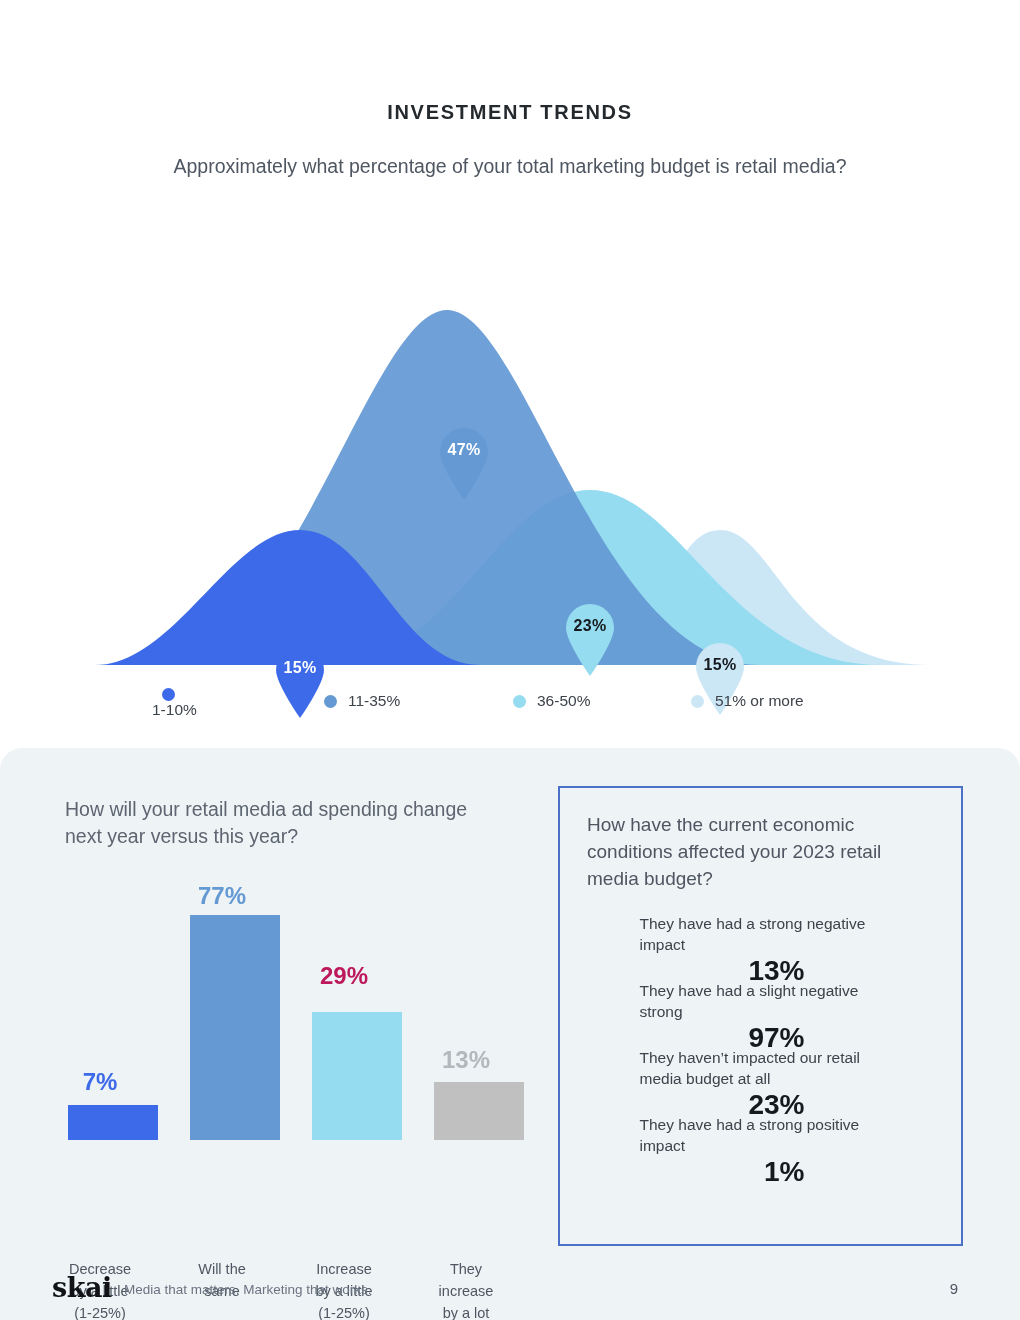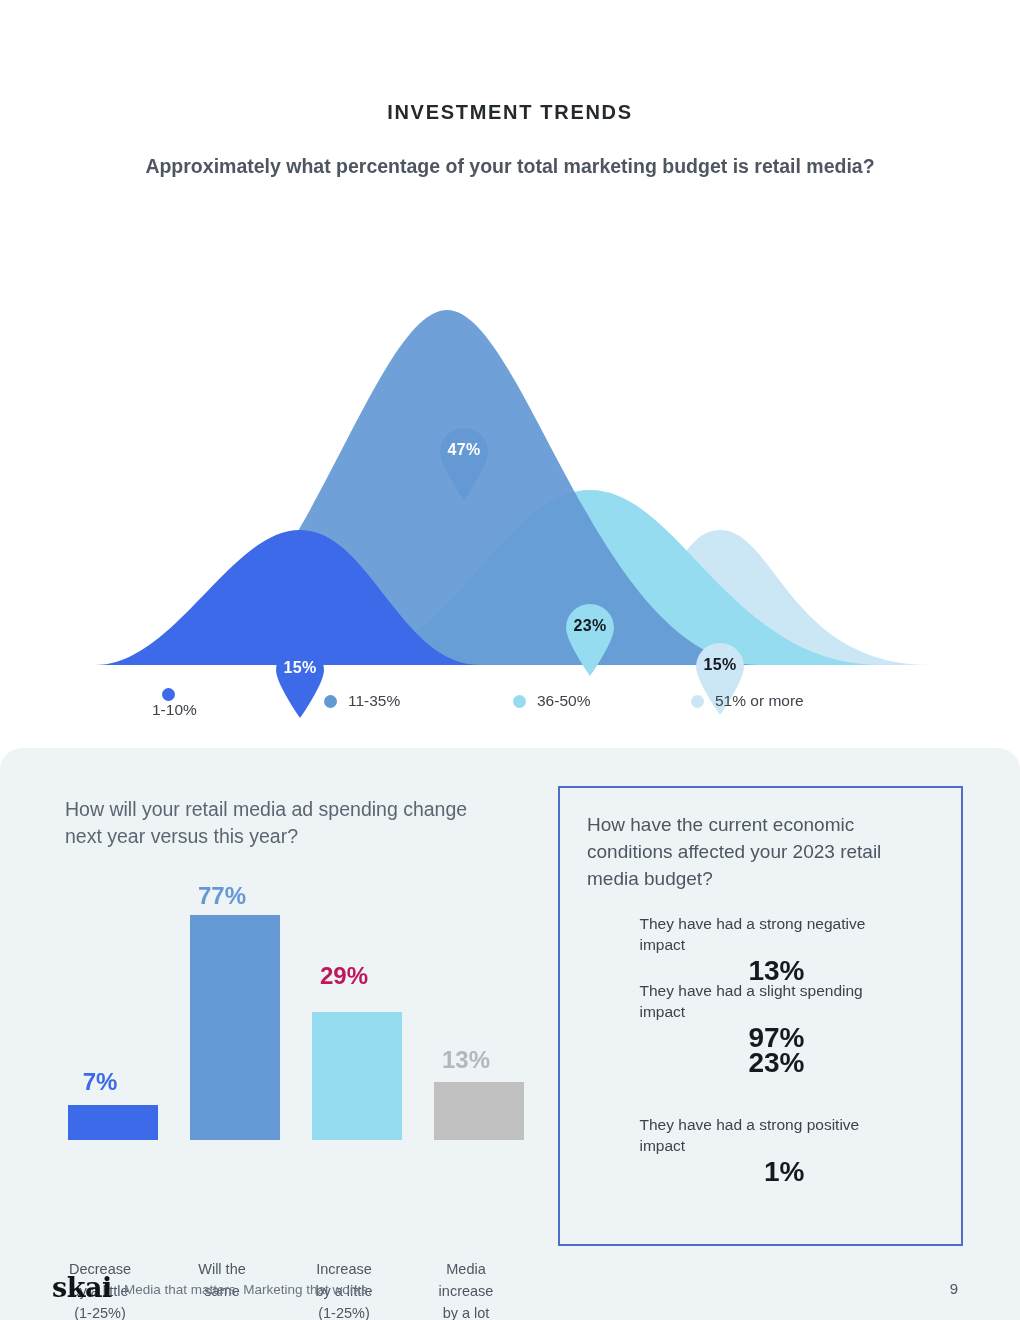--- a/index.html
+++ b/index.html
@@ -33,21 +33,21 @@
     font-weight: bold;
     letter-spacing: 1.7px;
     color: #24292e;
   }
   #survey-question {
     position: absolute;
     left: 0; top: 155px;
     width: 1020px;
     text-align: center;
     font-size: 19.5px;
-    font-weight: 700;
+    font-weight: 400;
     color: #4e5661;
   }
 
   
   #mountain-chart {
     position: absolute;
     left: 0; top: 200px;
     width: 1020px; height: 470px;
   }
   #mountain-svg { display: block; }
@@ -332,40 +332,41 @@
         <div>Increase</div>
         <div>by a little</div>
         <div>(1-25%)</div>
       </div>
 
       <div class="bar-group" style="left:381px">
         <div class="bar-value" style="bottom:66px; color:#b3b8bd">13%</div>
         <div class="bar-rect" style="height:58px; background:#c0c0c0"></div>
       </div>
       <div class="bar-caption" style="left:366px">
-        <div>Media</div>
+        <div>They</div>
         <div>increase</div>
         <div>by a lot</div>
 
       </div>
     </div>
 
     <div id="economy-panel">
       <div id="economy-question">How have the current economic conditions affected your 2023 retail media budget?</div>
 
       <div id="economy-list">
         <div class="economy-row">
           <span class="economy-row-label">They have had a strong negative impact</span>
           <span class="economy-row-value">13%</span>
         </div>
         <div class="economy-row">
-          <span class="economy-row-label">They have had a slight spending impact</span>
+          <span class="economy-row-label">They have had a slight negative strong</span>
           <span class="economy-row-value">97%</span>
         </div>
         <div class="economy-row">
+          <span class="economy-row-label">They haven’t impacted our retail media budget at all</span>
           <span class="economy-row-value">23%</span>
         </div>
         <div class="economy-row">
           <span class="economy-row-label">They have had a strong positive impact</span>
           <span class="economy-row-value">1%</span>
         </div>
       </div>
     </div>
   </div>
 

